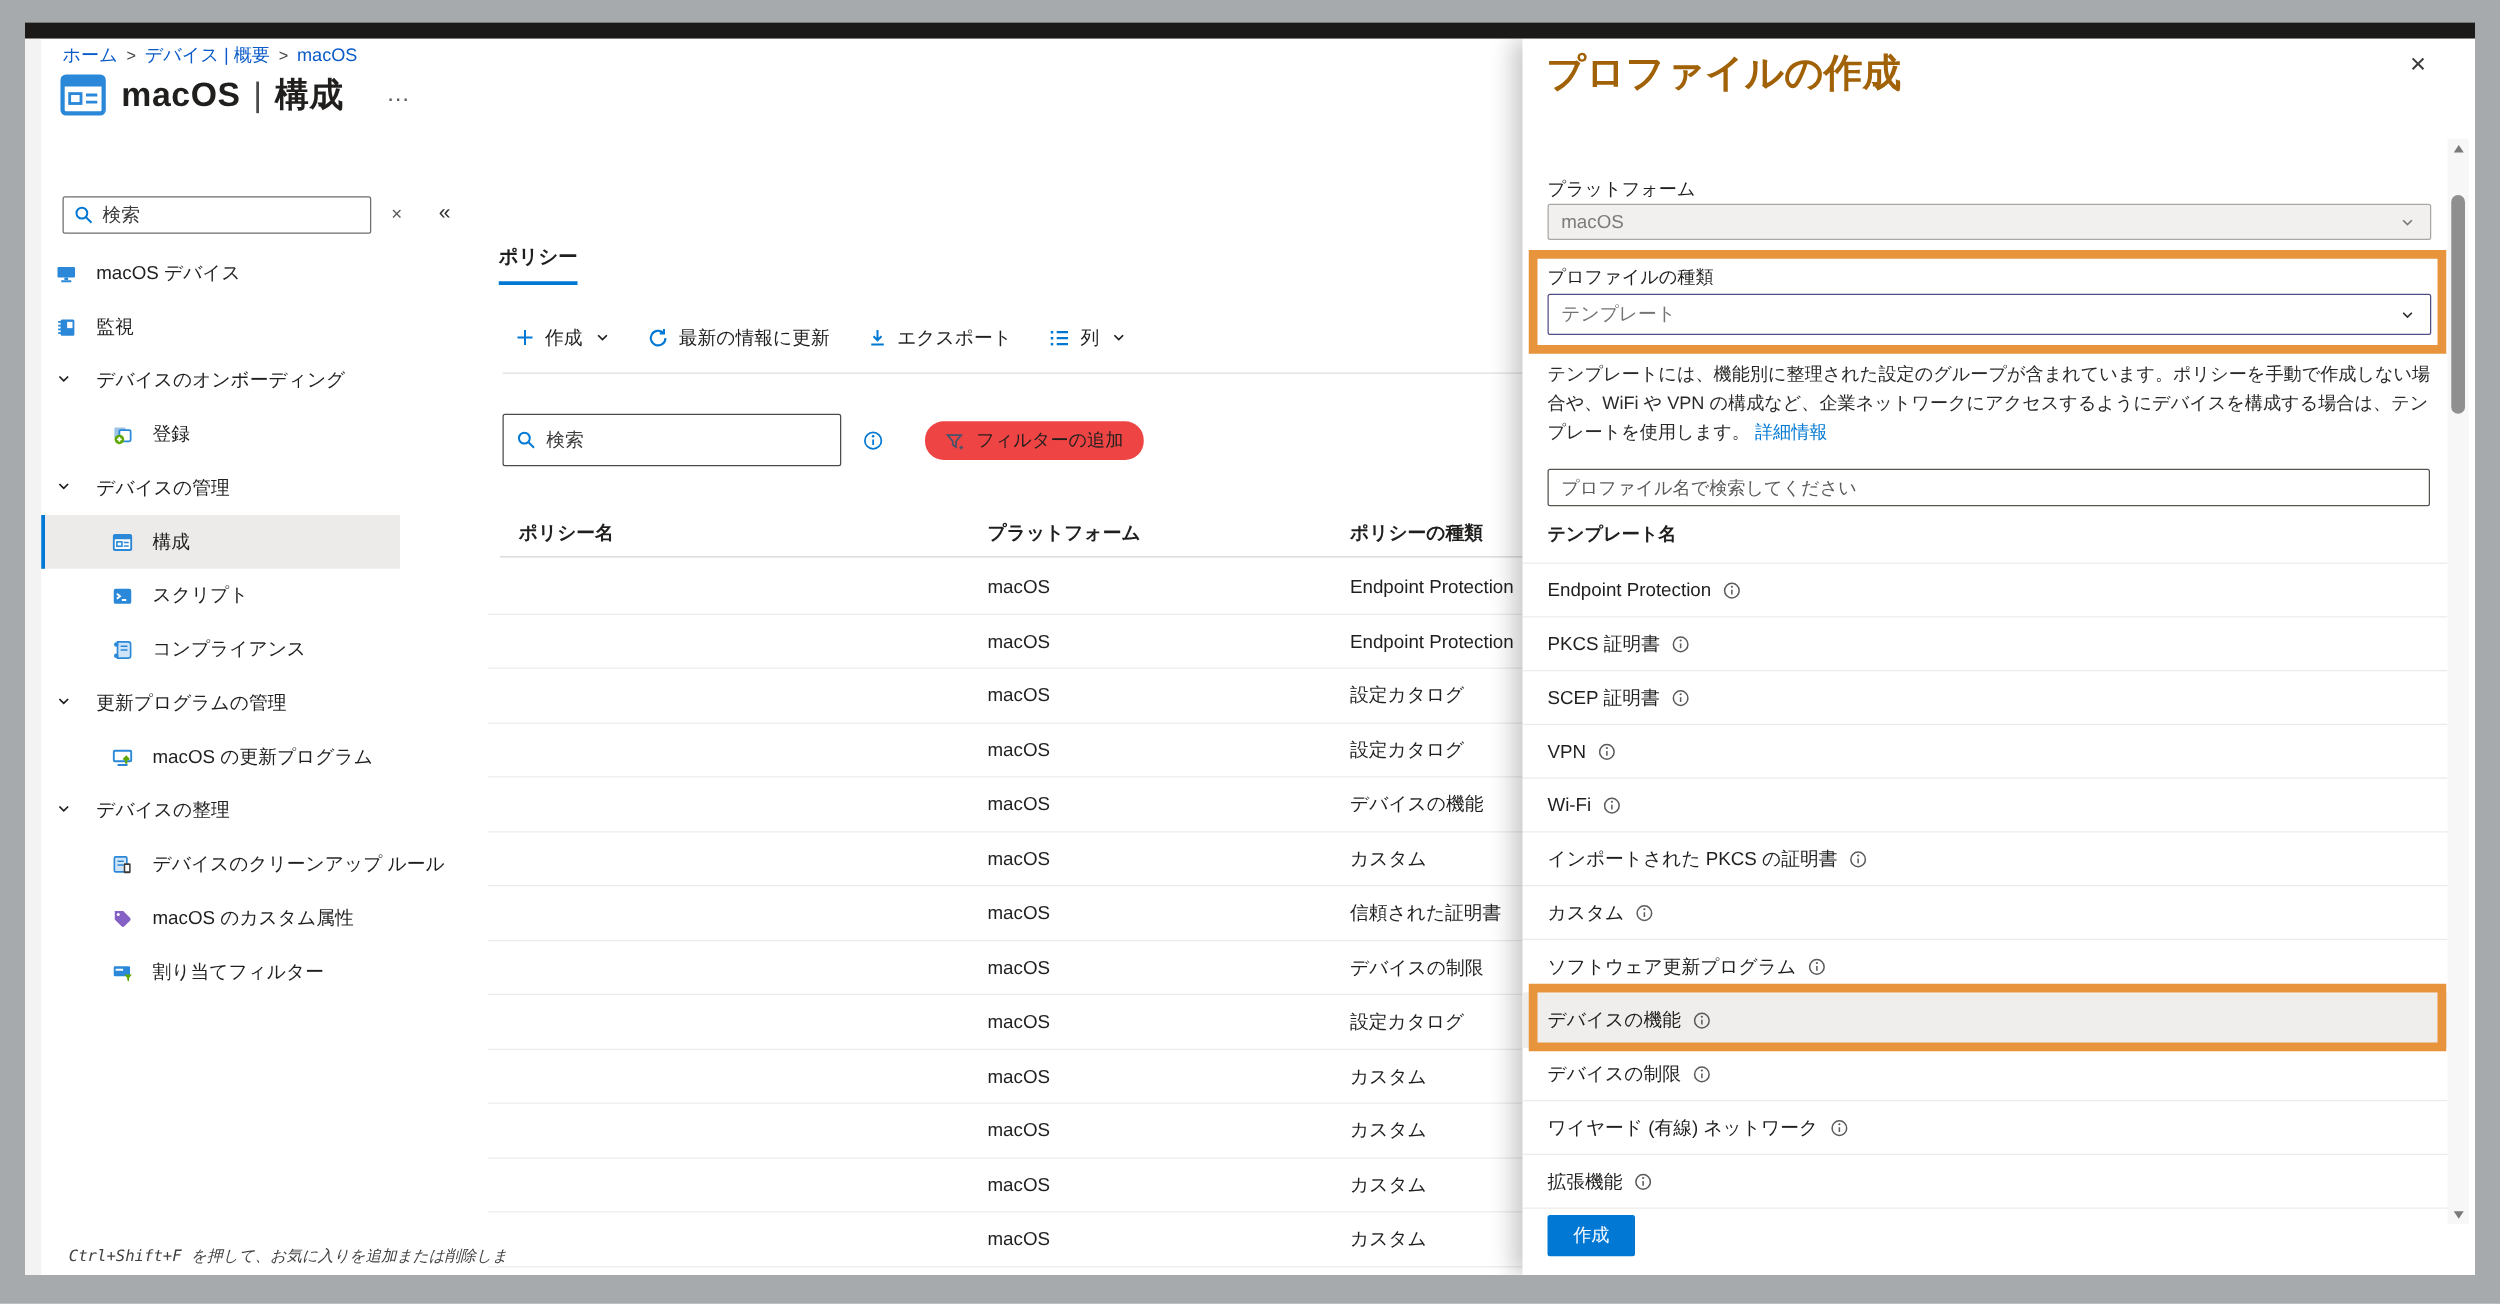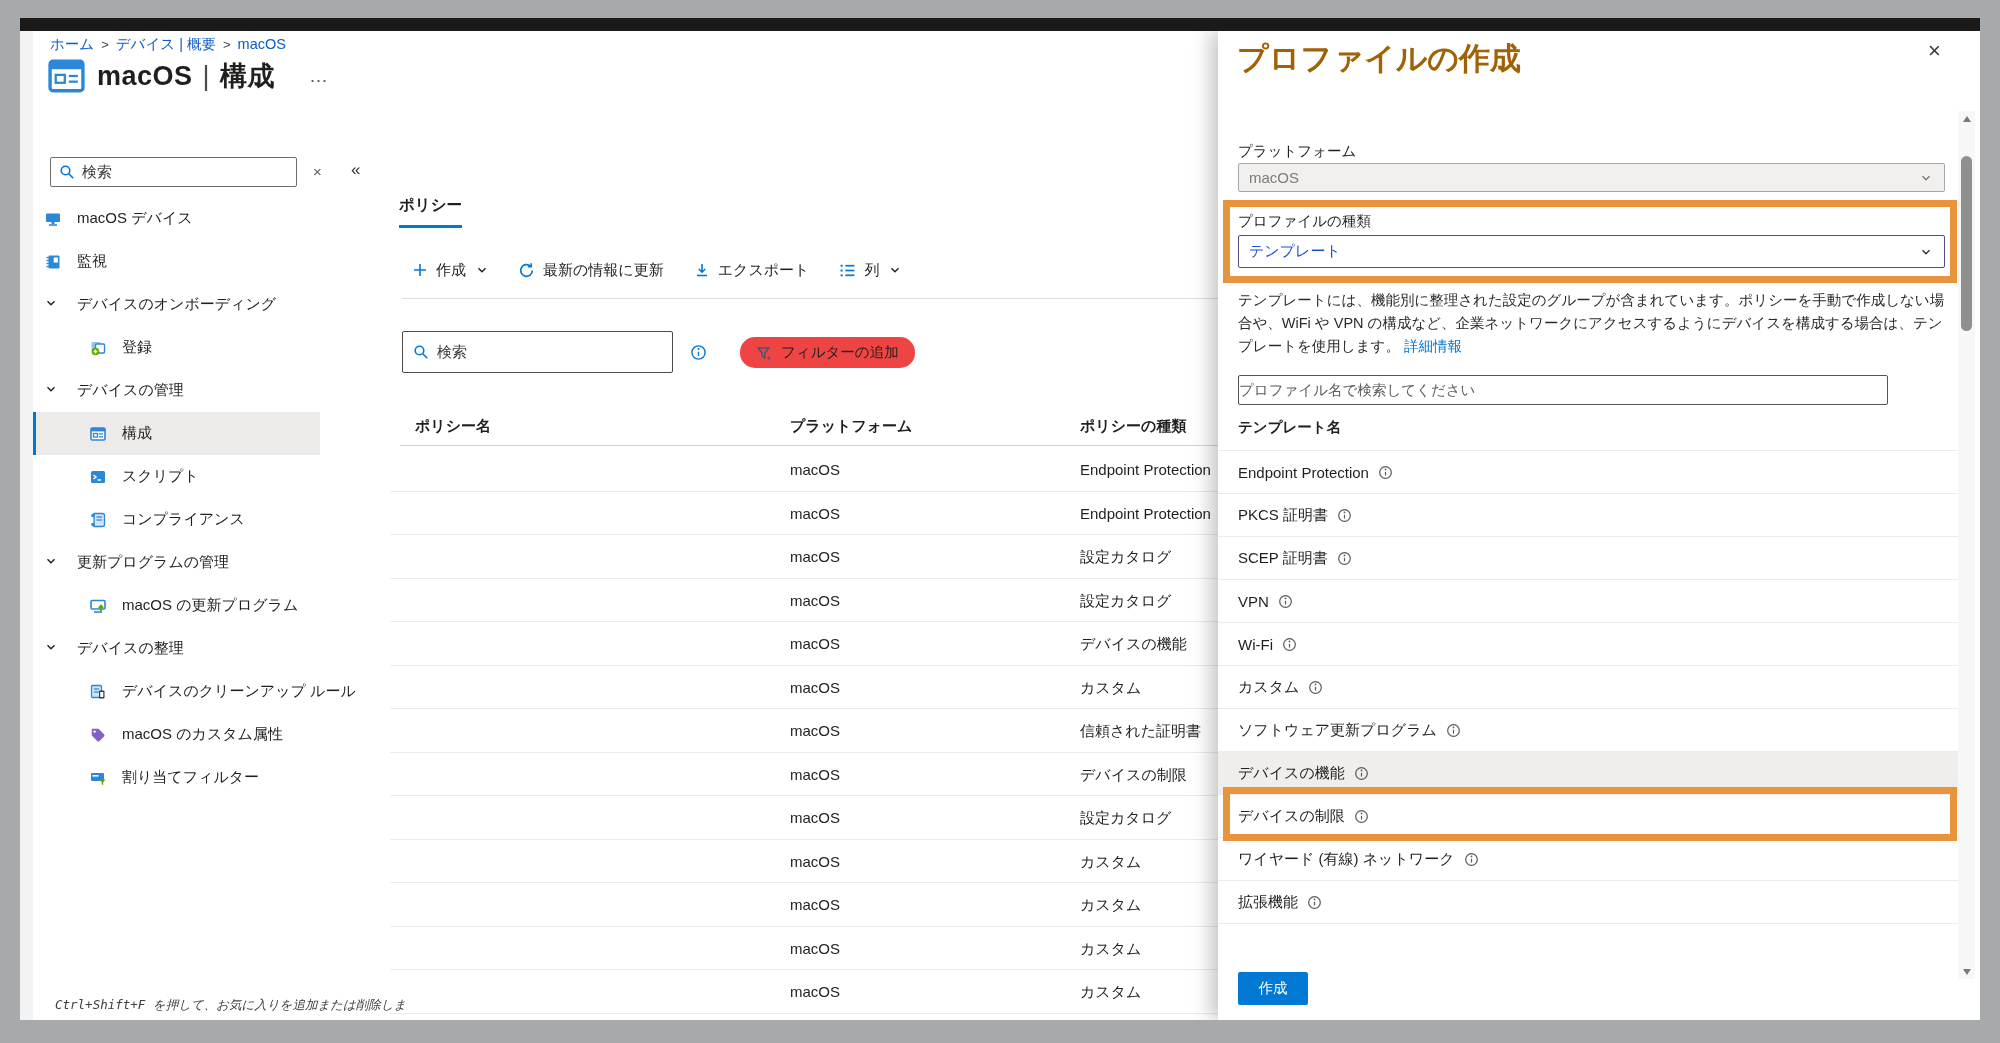--- a/index.html
+++ b/index.html
@@ -59,24 +59,24 @@
   
   .panel { position:absolute; left:1198px; top:0; width:762px; height:989px; background:#fff; box-shadow:-8px 0 18px rgba(0,0,0,.22); }
   .panel-title { position:absolute; left:19px; top:7px; font-size:31px; font-weight:bold; color:#a16207; }
   .panel-close { position:absolute; left:710px; top:7px; font-size:22px; color:#3b3a39; cursor:pointer; }
   .p-label { position:absolute; left:20px; font-size:14.5px; color:#201f1e; }
   .select { position:absolute; border-radius:2px; display:flex; align-items:center; font-size:15px; padding-left:10px; cursor:pointer; }
   .sel-disabled { left:20px; top:132px; width:707px; height:29px; background:#f1f0ef; border:1px solid #a9a7a5; color:#7d7b79; cursor:default; }
   .select .sel-chev { position:absolute; right:12px; display:inline-flex; }
   .hl-box { position:absolute; border:7px solid var(--highlight,#e8943c); pointer-events:none; }
   .hl-box1 { left:5px; top:169px; width:734px; height:83px; }
-  .sel-template { left:20px; top:204px; width:707px; height:33px; background:#fff; border:1.5px solid #514e85; color:#1d4ed8; }
+  .sel-template { left:20px; top:204px; width:707px; height:33px; background:#fff; border:1.5px solid #514e85; color:#737373; }
   .p-desc { position:absolute; left:20px; top:258px; width:714px; font-size:14.5px; line-height:23px; color:#2b2a29; }
   .p-desc .link { color:var(--accent,#0078d4); cursor:pointer; }
-  .p-search { position:absolute; left:20px; top:344px; width:650px; height:30px; border:1px solid #55544f; border-radius:2px; display:flex; align-items:center; background:#fff; }
+  .p-search { position:absolute; left:20px; top:344px; width:706px; height:30px; border:1px solid #55544f; border-radius:2px; display:flex; align-items:center; padding-left:10px; background:#fff; }
   .p-search .ph { color:#5c5b5a; font-size:14.5px; }
   .p-listheader { position:absolute; left:20px; top:387px; font-size:14.5px; font-weight:bold; }
   .template-list { position:absolute; left:0; top:419px; width:740px; border-top:1px solid var(--divider,#edebe9); }
   .t-row { position:relative; height:43px; border-bottom:1px solid var(--divider,#edebe9); display:flex; align-items:center; cursor:pointer; font-size:15px; }
   .t-row .t-label { margin-left:20px; white-space:nowrap; }
   .t-row .icn { margin-left:9px; color:#5c5b5a; }
   .t-row.highlighted { background:#efeeed; }
   .hl-box2 { left:5px; top:756px; width:734px; height:54px; }
   .create-btn { position:absolute; left:20px; top:941px; width:70px; height:33px; background:var(--accent,#0078d4); color:#fff; border:none; border-radius:2px; font-size:14.5px; font-family:inherit; cursor:pointer; }
   .p-scrollbar { position:absolute; left:740px; top:80px; width:17px; height:868px; background:#f7f7f7; }
@@ -506,20 +506,30 @@
               <span class="t-label">Wi-Fi</span>
               <span class="icn">
                 <svg width="15" height="15" viewBox="0 0 16 16">
                   <circle cx="8" cy="8" r="6.2" fill="none" stroke="currentColor" stroke-width="1.3"></circle>
                   <line x1="8" y1="7.2" x2="8" y2="11.2" stroke="currentColor" stroke-width="1.3"></line>
                   <circle cx="8" cy="4.7" r=".95" fill="currentColor"></circle>
                 </svg>
               </span>
             </div>
             <div class="t-row">
+              <span class="t-label">インポートされた PKCS の証明書</span>
+              <span class="icn">
+                <svg width="15" height="15" viewBox="0 0 16 16">
+                  <circle cx="8" cy="8" r="6.2" fill="none" stroke="currentColor" stroke-width="1.3"></circle>
+                  <line x1="8" y1="7.2" x2="8" y2="11.2" stroke="currentColor" stroke-width="1.3"></line>
+                  <circle cx="8" cy="4.7" r=".95" fill="currentColor"></circle>
+                </svg>
+              </span>
+            </div>
+            <div class="t-row">
               <span class="t-label">カスタム</span>
               <span class="icn">
                 <svg width="15" height="15" viewBox="0 0 16 16">
                   <circle cx="8" cy="8" r="6.2" fill="none" stroke="currentColor" stroke-width="1.3"></circle>
                   <line x1="8" y1="7.2" x2="8" y2="11.2" stroke="currentColor" stroke-width="1.3"></line>
                   <circle cx="8" cy="4.7" r=".95" fill="currentColor"></circle>
                 </svg>
               </span>
             </div>
             <div class="t-row">

